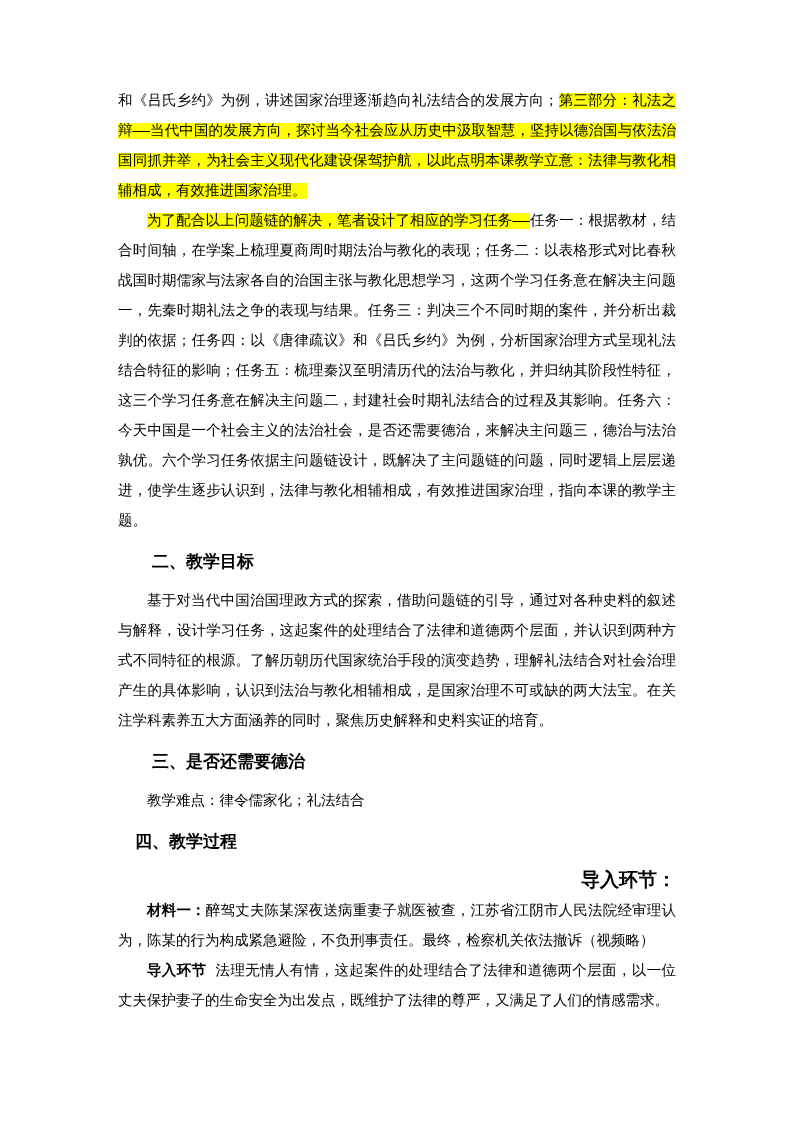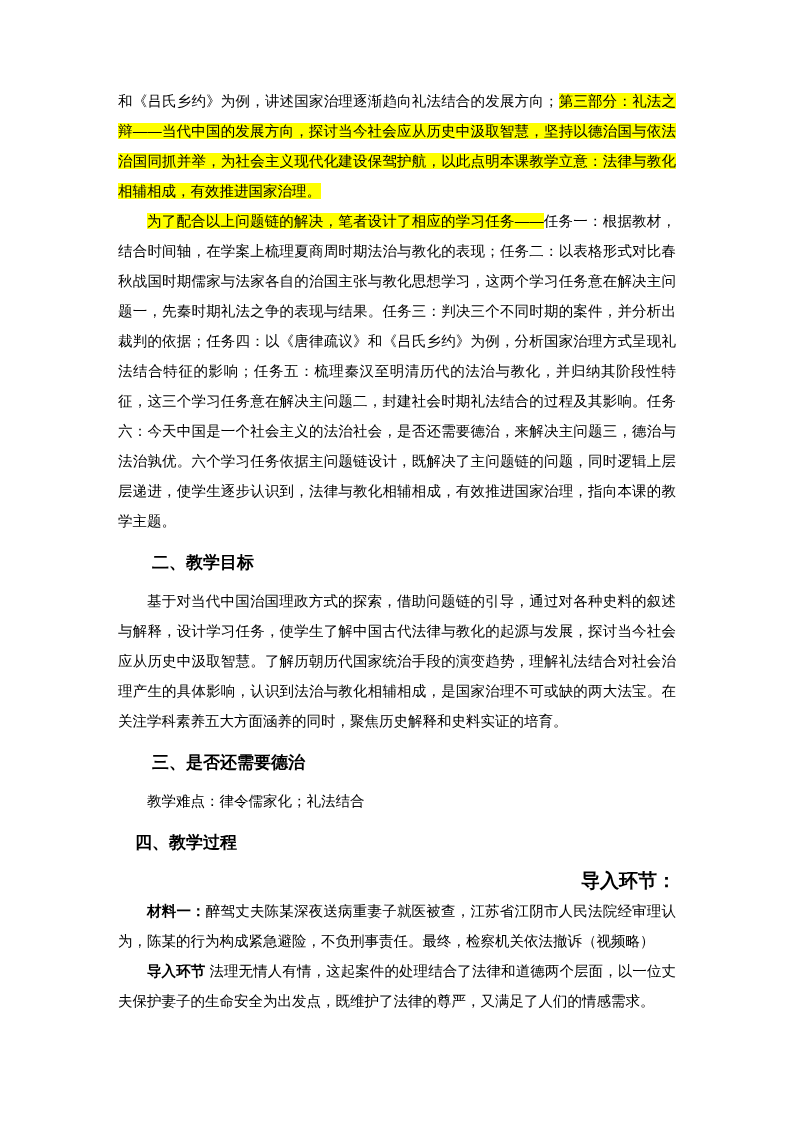--- a/index.html
+++ b/index.html
@@ -3,21 +3,21 @@
 <meta charset="utf-8">
 <style>
   * { margin: 0; padding: 0; box-sizing: border-box; }
   html, body { background: #ffffff; }
   body { width: 794px; height: 1123px; overflow: hidden; }
   .page {
     width: 794px;
     height: 1123px;
     background: var(--page-bg, #ffffff);
     padding: 86px 118px 40px 118px;
-    font-family: Liberation Sans, sans-serif;
+    font-family: Liberation Mono, monospace;
     font-size: 14.5px;
     line-height: 30px;
     color: #000000;
     text-align: justify;
   }
   .para { text-indent: 2em; }
   .para.no-indent { text-indent: 0; }
   .hl { background: var(--hl, #ffff00); }
   .heading {
     font-weight: bold;
@@ -39,21 +39,21 @@
 <body>
 
 <div class="page">
 
   <p class="para no-indent"><span>和《吕氏乡约》为例，讲述国家治理逐渐趋向礼法结合的发展方向；</span><span class="hl">第三部分：礼法之辩——当代中国的发展方向，探讨当今社会应从历史中汲取智慧，坚持以德治国与依法治国同抓并举，为社会主义现代化建设保驾护航，以此点明本课教学立意：法律与教化相辅相成，有效推进国家治理。</span></p>
 
   <p class="para"><span class="hl">为了配合以上问题链的解决，笔者设计了相应的学习任务——</span><span>任务一：根据教材，结合时间轴，在学案上梳理夏商周时期法治与教化的表现；任务二：以表格形式对比春秋战国时期儒家与法家各自的治国主张与教化思想学习，这两个学习任务意在解决主问题一，先秦时期礼法之争的表现与结果。任务三：判决三个不同时期的案件，并分析出裁判的依据；任务四：以《唐律疏议》和《吕氏乡约》为例，分析国家治理方式呈现礼法结合特征的影响；任务五：梳理秦汉至明清历代的法治与教化，并归纳其阶段性特征，这三个学习任务意在解决主问题二，封建社会时期礼法结合的过程及其影响。任务六：今天中国是一个社会主义的法治社会，是否还需要德治，来解决主问题三，德治与法治孰优。六个学习任务依据主问题链设计，既解决了主问题链的问题，同时逻辑上层层递进，使学生逐步认识到，法律与教化相辅相成，有效推进国家治理，指向本课的教学主题。</span></p>
 
   <p class="heading">二、教学目标</p>
 
-  <p class="para">基于对当代中国治国理政方式的探索，借助问题链的引导，通过对各种史料的叙述与解释，设计学习任务，使学生了解中国古代法律与教化的起源与发展，探讨当今社会应从历史中汲取智慧。了解历朝历代国家统治手段的演变趋势，理解礼法结合对社会治理产生的具体影响，认识到法治与教化相辅相成，是国家治理不可或缺的两大法宝。在关注学科素养五大方面涵养的同时，聚焦历史解释和史料实证的培育。</p>
+  <p class="para">基于对当代中国治国理政方式的探索，借助问题链的引导，通过对各种史料的叙述与解释，设计学习任务，这起案件的处理结合了法律和道德两个层面，并认识到两种方式不同特征的根源。了解历朝历代国家统治手段的演变趋势，理解礼法结合对社会治理产生的具体影响，认识到法治与教化相辅相成，是国家治理不可或缺的两大法宝。在关注学科素养五大方面涵养的同时，聚焦历史解释和史料实证的培育。</p>
 
   <p class="heading">三、是否还需要德治</p>
 
 
   <p class="para">教学难点：律令儒家化；礼法结合</p>
 
   <p class="heading small-indent">四、教学过程</p>
 
   <p class="sub-heading">导入环节：</p>
 

